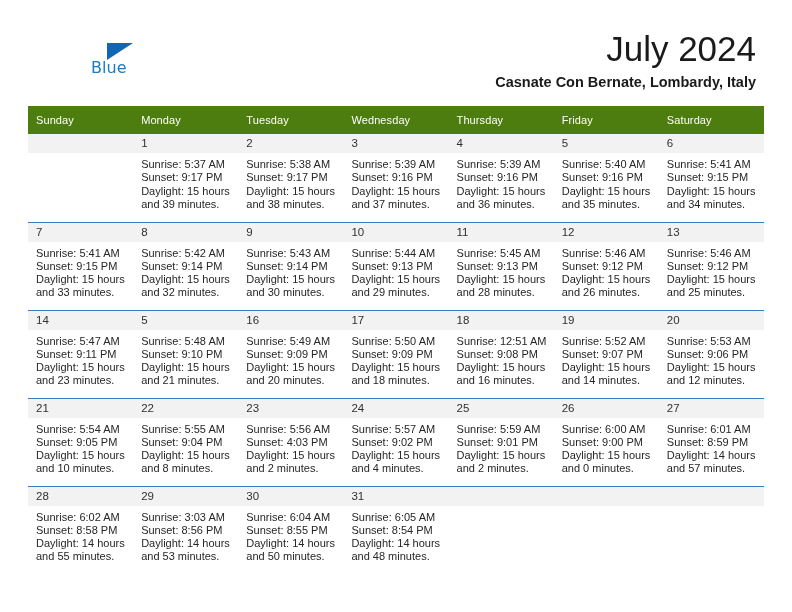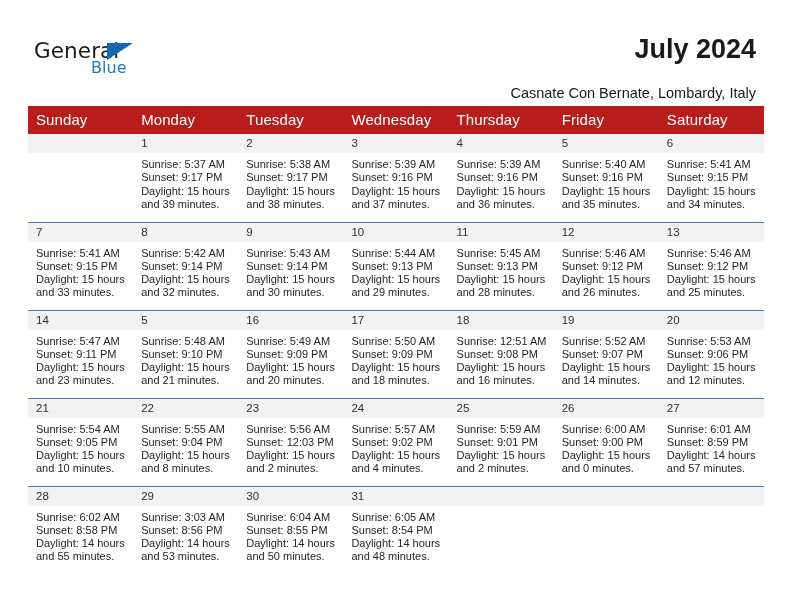--- a/index.html
+++ b/index.html
@@ -69,51 +69,51 @@
     font-weight: 400;
   }
 
   .title-block {
     position: absolute;
     right: 36px;
     top: 32px;
     text-align: right;
   }
   .month-title {
-    font-size: 27px;
-    font-weight: 700;
+    font-size: 35px;
+    font-weight: 400;
     color: #1a1a1a;
     line-height: 34px;
     white-space: nowrap;
   }
   .location-title {
-    margin-top: 18px;
+    margin-top: 7px;
     font-size: 14.5px;
-    font-weight: 400;
+    font-weight: 700;
     color: #1a1a1a;
     line-height: 18px;
     white-space: nowrap;
   }
 
   
   .calendar {
     position: absolute;
     left: 28px;
     top: 106px;
     width: 736px;
     border-collapse: collapse;
     table-layout: fixed;
   }
 
   .calendar col { width: 105.14px; }
 
   thead th {
-    background: #b91c1c;
+    background: #4d7c0f;
     color: #ffffff;
-    font-size: 15px;
+    font-size: 11px;
     font-weight: 400;
     text-align: left;
     padding: 5px 0 6px 8px;
     height: 17px;
     vertical-align: middle;
     letter-spacing: 0.1px;
   }
 
   tbody tr.week-row > td {
     border-top: 1.3px solid #3b7dc4;
@@ -154,21 +154,20 @@
   }
 </style>
 </head>
 <body>
 
 <div class="page">
 
   <div class="header">
 
     <div class="brand">
-      <span class="brand-general">General</span>
       <span class="brand-flag"></span>
       <span class="brand-blue">Blue</span>
     </div>
 
     <div class="title-block">
       <div class="month-title">July 2024</div>
       <div class="location-title">Casnate Con Bernate, Lombardy, Italy</div>
     </div>
 
   </div>
@@ -400,21 +399,21 @@
               <div>Sunrise: 5:55 AM</div>
               <div>Sunset: 9:04 PM</div>
               <div>Daylight: 15 hours</div>
               <div>and 8 minutes.</div>
             </div>
           </td>
           <td class="day-cell">
             <div class="daynum-band">23</div>
             <div class="day-info">
               <div>Sunrise: 5:56 AM</div>
-              <div>Sunset: 12:03 PM</div>
+              <div>Sunset: 4:03 PM</div>
               <div>Daylight: 15 hours</div>
               <div>and 2 minutes.</div>
             </div>
           </td>
           <td class="day-cell">
             <div class="daynum-band">24</div>
             <div class="day-info">
               <div>Sunrise: 5:57 AM</div>
               <div>Sunset: 9:02 PM</div>
               <div>Daylight: 15 hours</div>

